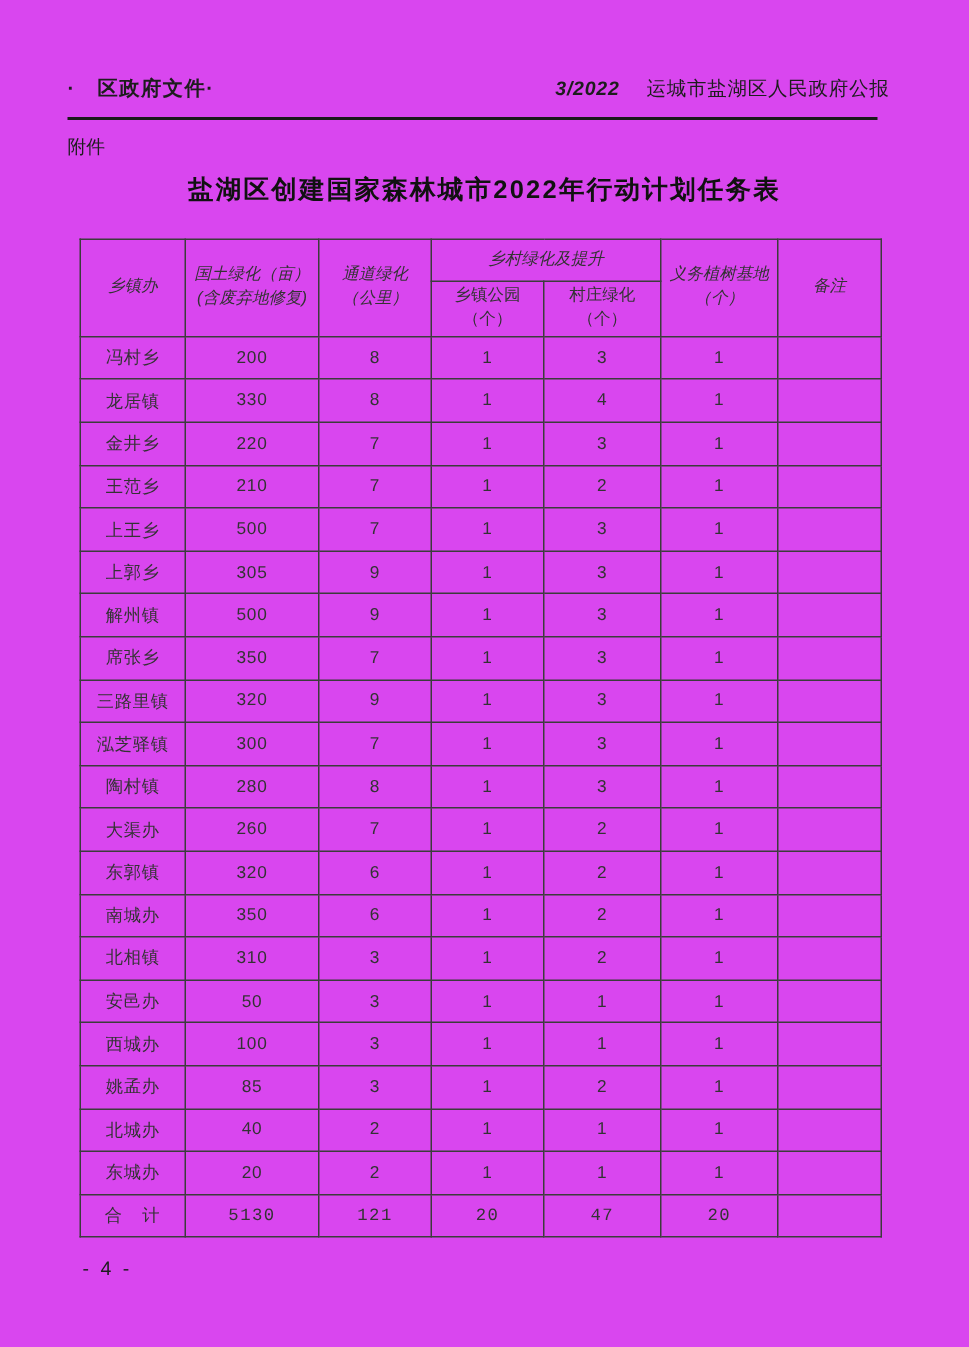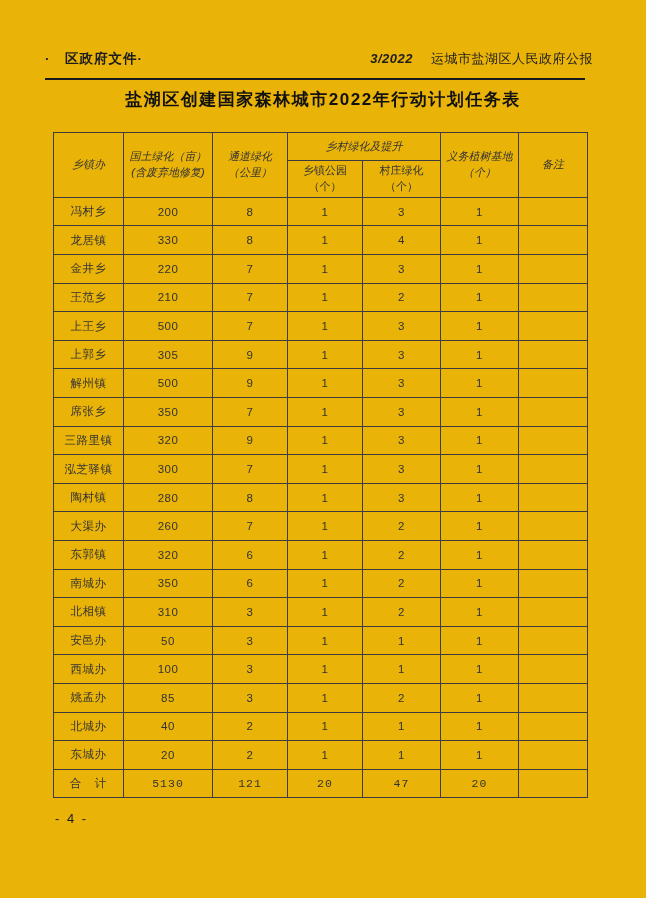--- a/index.html
+++ b/index.html
@@ -5,21 +5,21 @@
   * { margin: 0; padding: 0; box-sizing: border-box; }
   html, body {
     background: #ffffff;
     font-family: "Liberation Sans", "DejaVu Sans", sans-serif;
     color: #2f2f2f;
   }
   .page {
     position: relative;
     width: 646px;
     height: 898px;
-    background: #eab308;
+    background: #d946ef;
     overflow: hidden;
   }
   .doc-header {
     display: flex;
     justify-content: space-between;
     align-items: baseline;
     margin: 50px 53px 0 45px;
   }
   .hdr-left {
     font-size: 13.5px;
@@ -97,20 +97,21 @@
 
   <div class="doc-header">
     <span class="hdr-left">·　区政府文件·</span>
     <span class="hdr-right">
       <span class="issue">3/2022</span><span>运城市盐湖区人民政府公报</span>
     </span>
   </div>
 
   <div class="rule"></div>
 
+  <div class="attachment">附件</div>
 
   <div class="title">盐湖区创建国家森林城市2022年行动计划任务表</div>
 
   <table class="task-table">
     <colgroup>
       <col style="width:70px">
       <col style="width:89px">
       <col style="width:75px">
       <col style="width:75px">
       <col style="width:78px">

